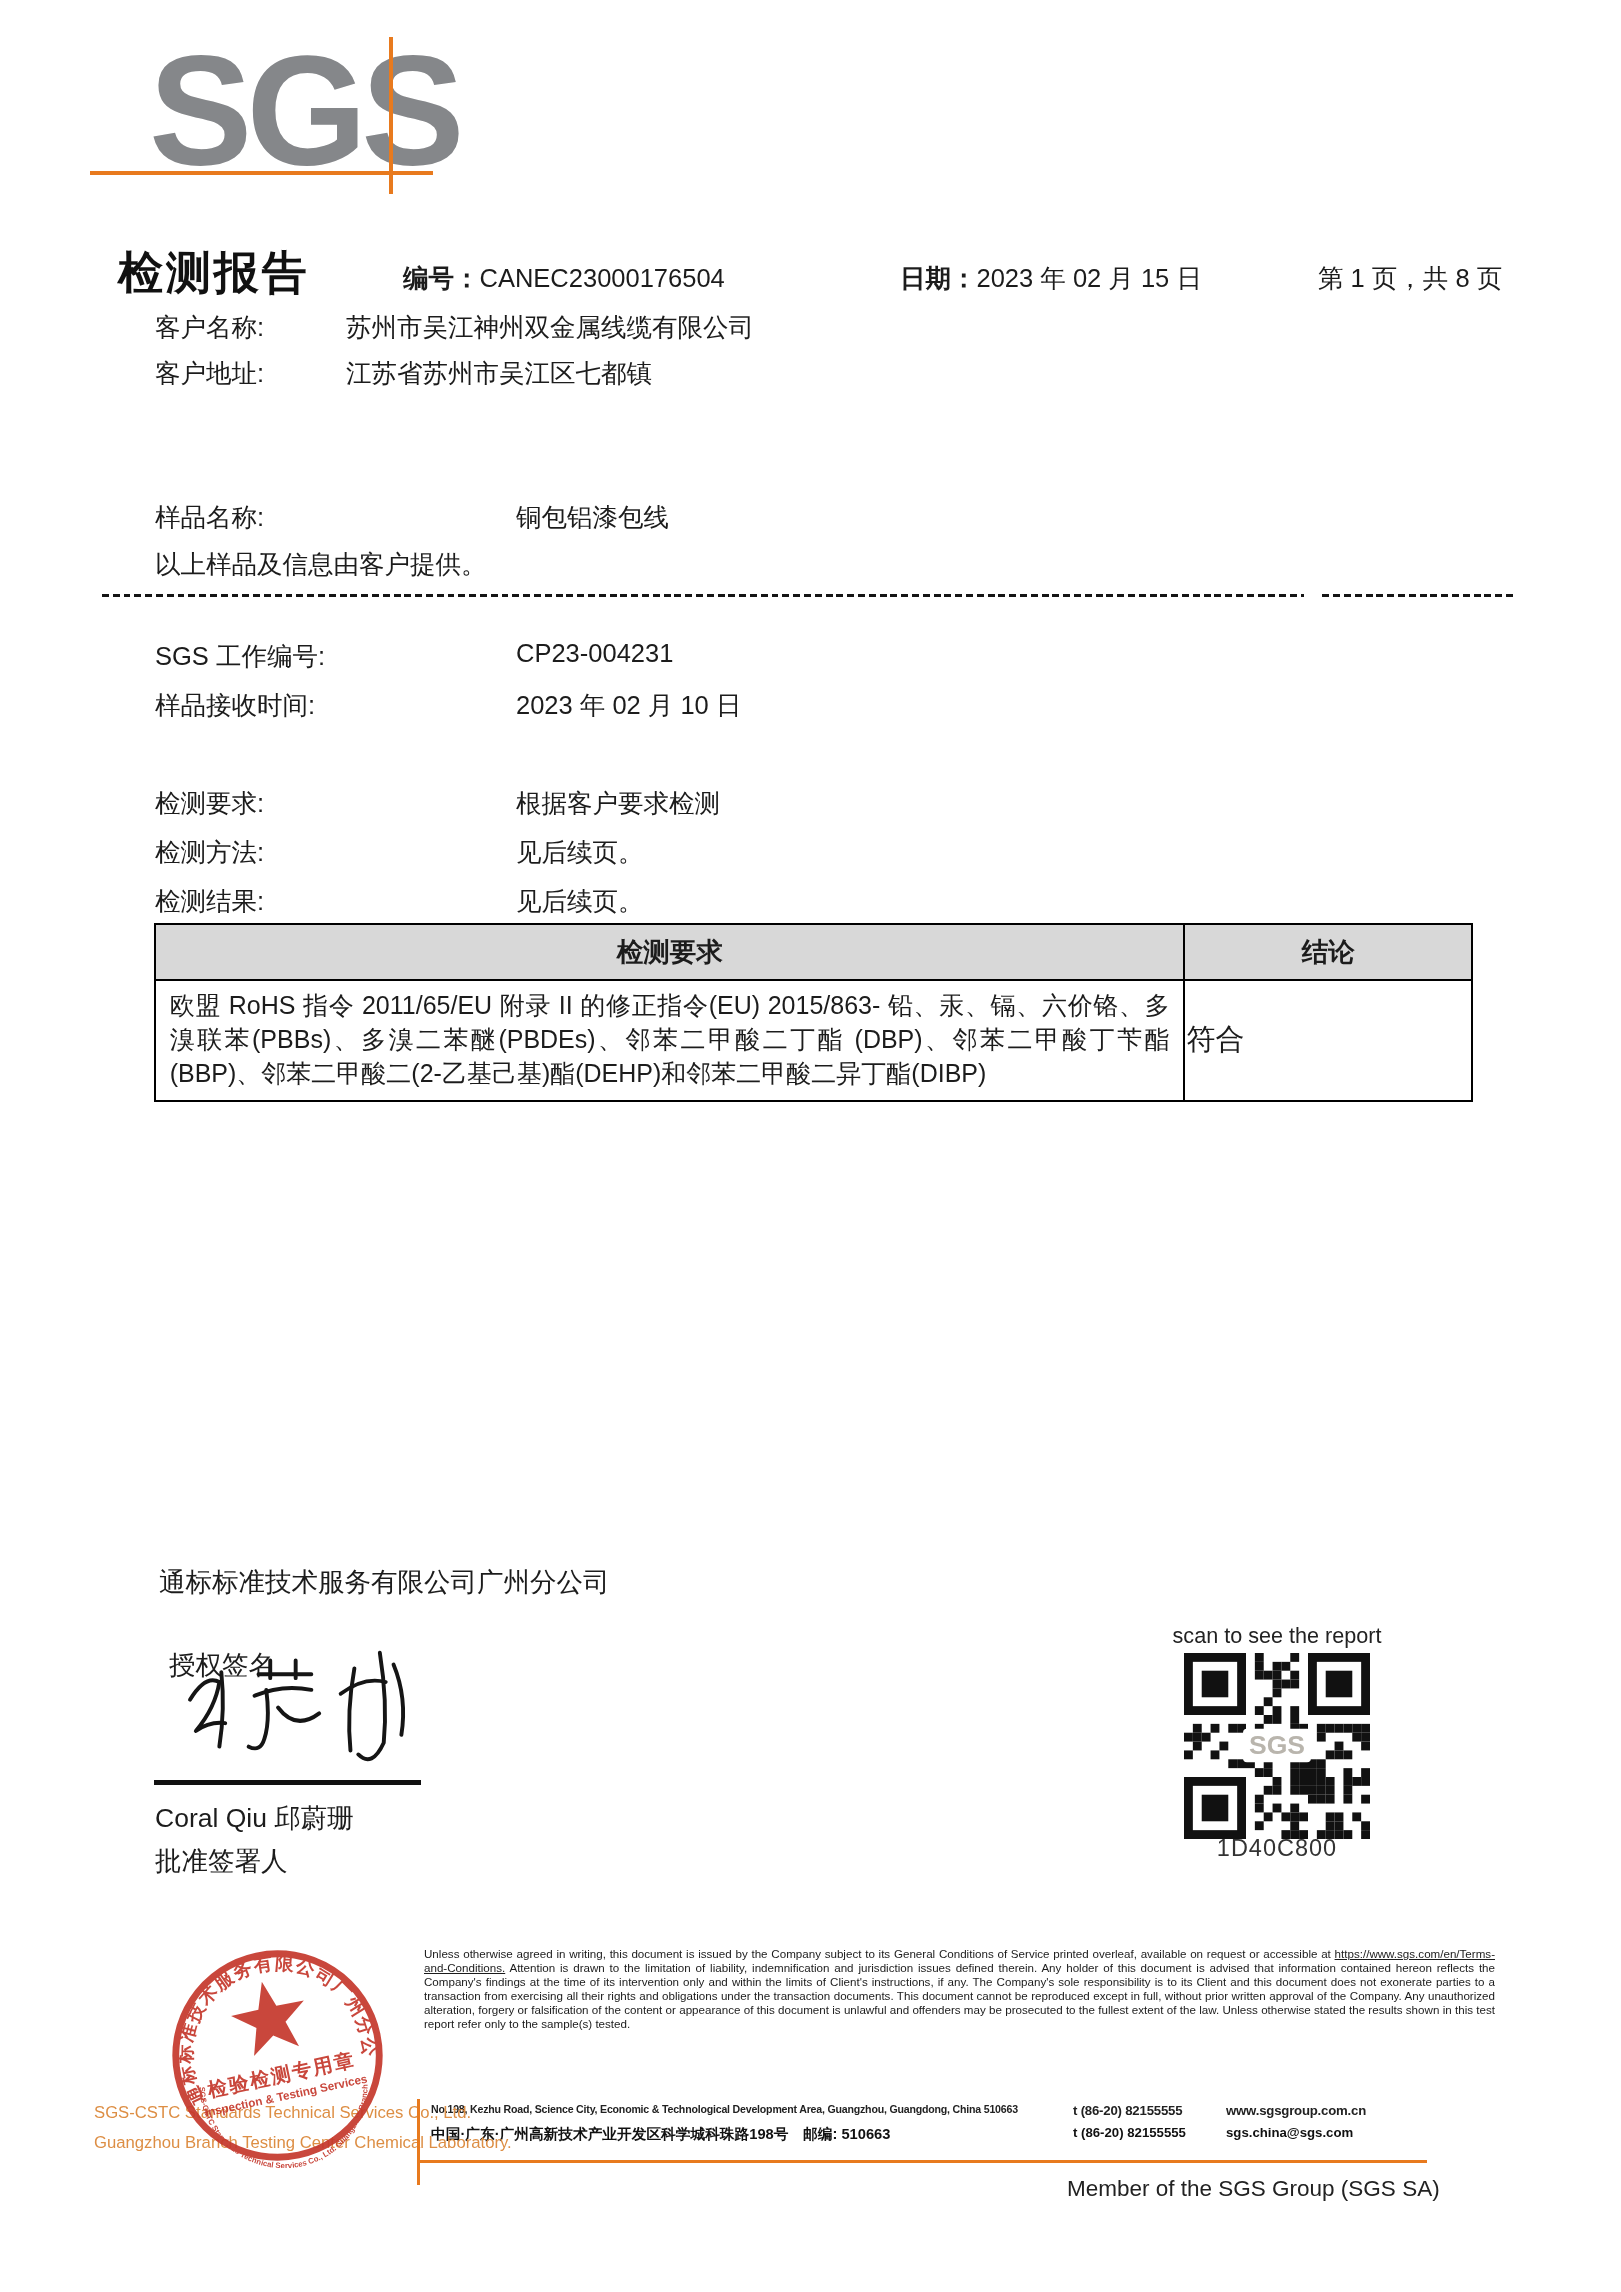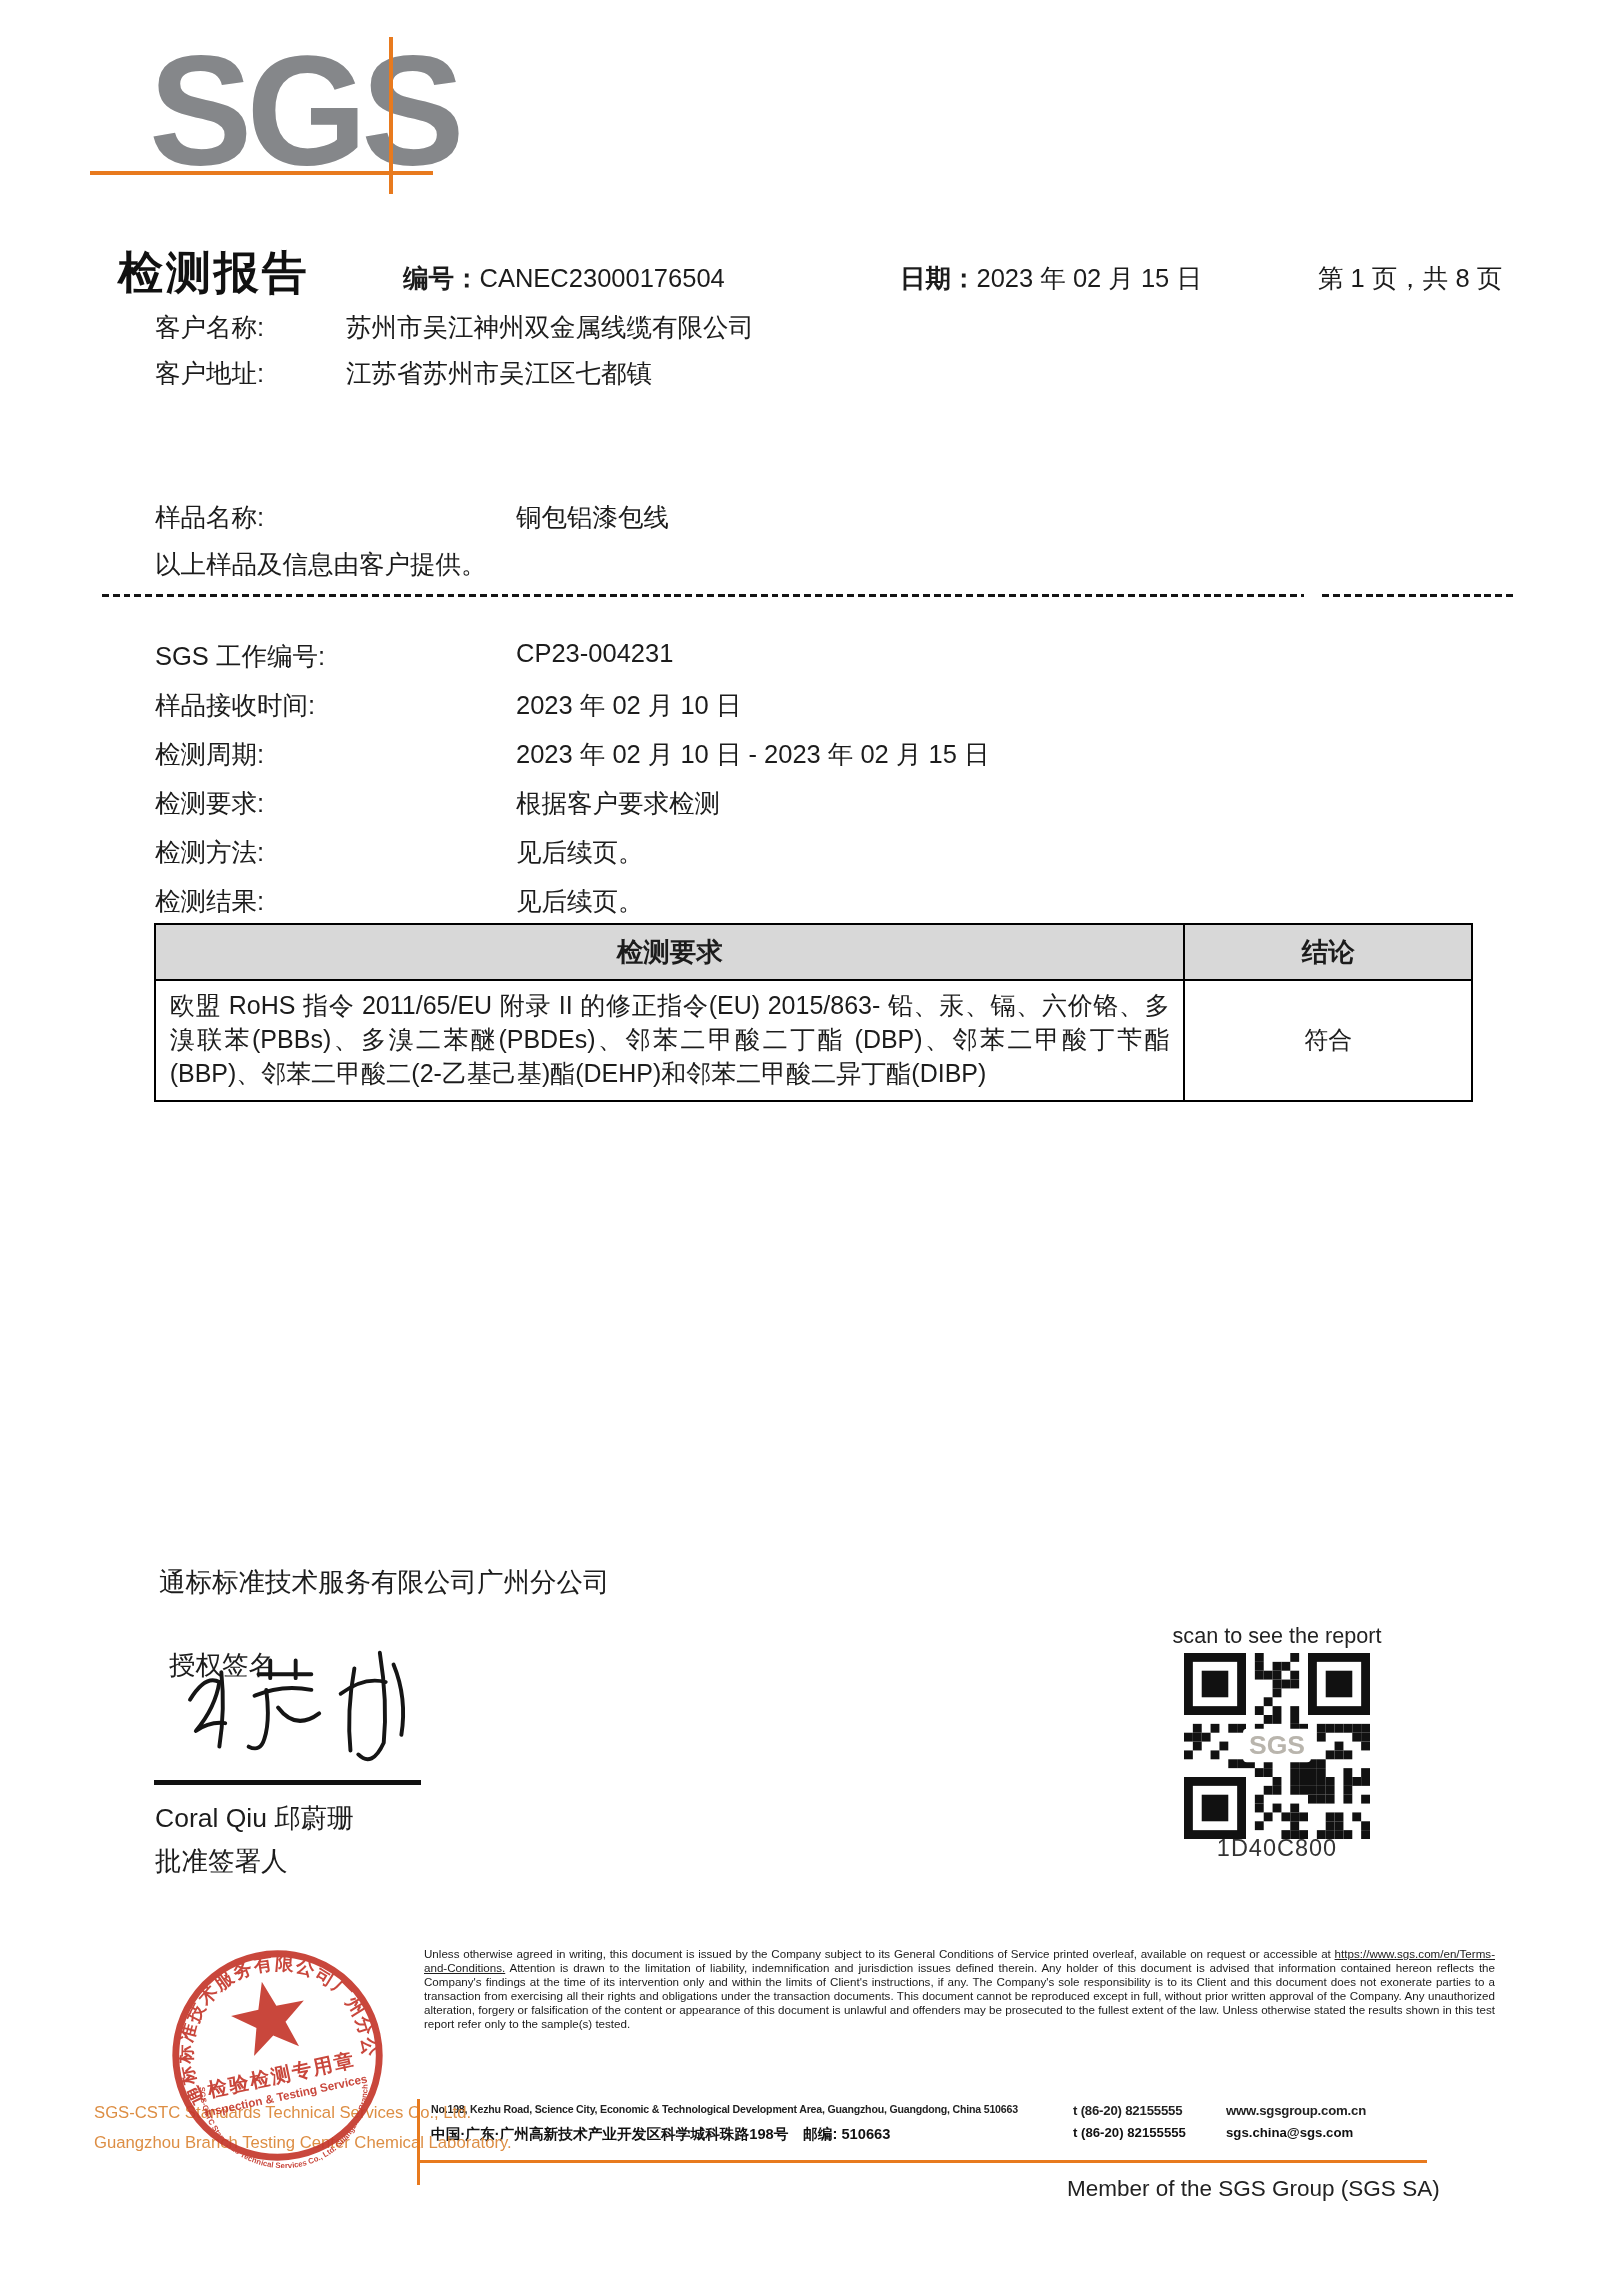--- a/index.html
+++ b/index.html
@@ -35,21 +35,21 @@
     background:repeating-linear-gradient(90deg,#151515 0 6.9px,transparent 6.9px 10.8px);}
   .dash-gap{left:1304px;top:592px;width:15.7px;height:6.9px;background:#fff;}
 
   
   .rtable{left:154px;top:923px;width:1319px;border-collapse:collapse;table-layout:fixed;}
   .rtable th,.rtable td{border:2.5px solid #000;}
   .rtable th{background:#d8d8d8;font-size:26.5px;font-weight:bold;padding:8.8px 13.7px;}
   .rtable th.req{width:1000px;text-align:center;}
   .rtable th.con{text-align:center;}
   .rtable td.req{font-size:25px;line-height:34px;padding:7.8px 13.7px 9.8px 13.7px;text-align:justify;}
-  .rtable td.con{text-align:center;vertical-align:middle;font-size:24px;}
+  .rtable td.con{vertical-align:middle;font-size:29px;}
 
   
   .issuer{left:159px;top:1564px;font-size:26.5px;}
   .sig-label{left:169px;top:1609px;font-size:26.5px;margin-top:38px;}
   .sig-svg{left:176px;top:1639px;}
   .sig-line{left:154px;top:1780px;width:267px;height:4.9px;background:#111;}
   .signer{left:155px;top:1800px;font-size:26.5px;}
   .signer-role{left:155px;top:1843px;font-size:26.5px;}
 
   
@@ -105,24 +105,20 @@
   <div class="abs dash-sep"></div>
   <div class="abs dash-gap"></div>
 
   <div class="abs inforow jobrow" style="top:639px">
     <span class="lbl">SGS 工作编号:</span>
     <span>CP23-004231</span>
   </div>
   <div class="abs inforow jobrow" style="top:688px">
     <span class="lbl">样品接收时间:</span>
     <span>2023 年 02 月 10 日</span>
-  </div>
-  <div class="abs inforow jobrow" style="top:737px">
-    <span class="lbl">检测周期:</span>
-    <span>2023 年 02 月 10 日 - 2023 年 02 月 15 日</span>
   </div>
   <div class="abs inforow jobrow" style="top:786px">
     <span class="lbl">检测要求:</span>
     <span>根据客户要求检测</span>
   </div>
   <div class="abs inforow jobrow" style="top:835px">
     <span class="lbl">检测方法:</span>
     <span>见后续页。</span>
   </div>
   <div class="abs inforow jobrow" style="top:884px">

